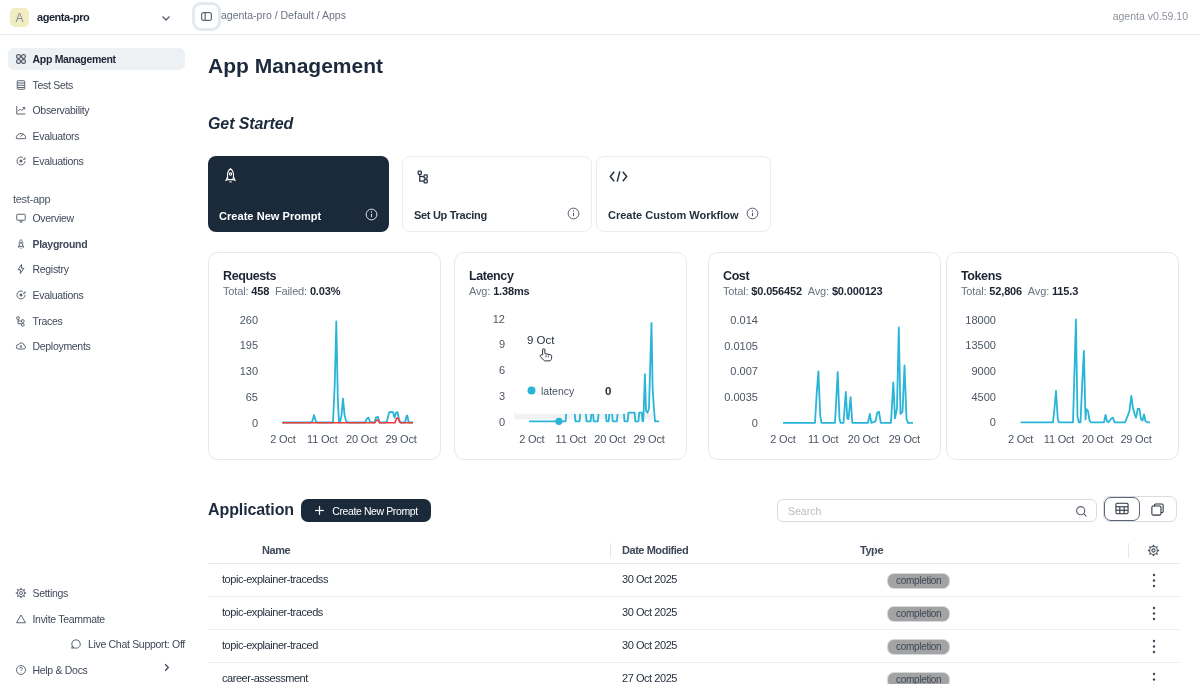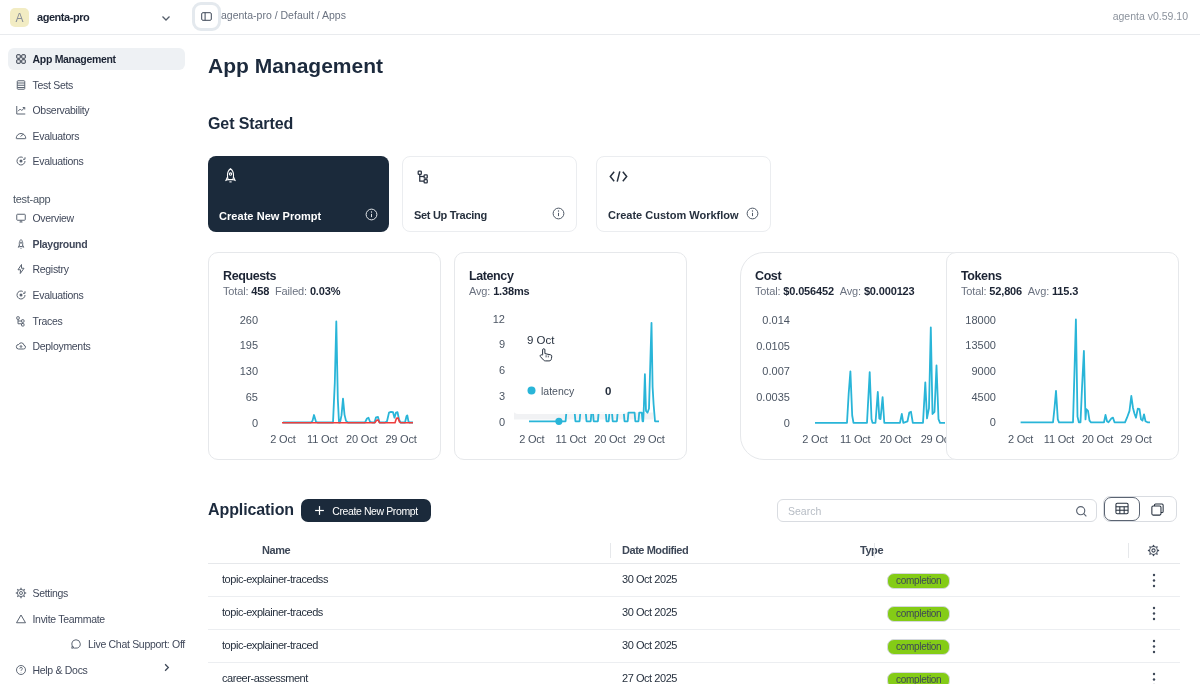--- a/index.html
+++ b/index.html
@@ -12,21 +12,21 @@
   .gs-card { position:absolute; top:156px; height:76px; border-radius:8px; }
   .gs-light { border:1px solid #ebedf0; background:#fff; }
   .stat-card { position:absolute; top:252px; width:233px; height:208px; border:1px solid #e6e8eb; border-radius:10px; background:#fff; }
   .stat-title { position:absolute; left:14px; top:16px; font-size:12.5px; font-weight:bold; letter-spacing:-0.4px; color:#1c2434; }
   .stat-sub { position:absolute; left:14px; top:32px; font-size:11px; letter-spacing:-0.15px; color:#6b7280; }
   .stat-sub b { color:#1c2434; }
   .axis-y { font-size:11px; fill:#4b5563; text-anchor:end; }
   .axis-x { font-size:11px; letter-spacing:-0.2px; fill:#4b5563; text-anchor:middle; }
   .th { font-size:11px; font-weight:bold; letter-spacing:-0.45px; color:#3d4757; }
   .td { font-size:11px; letter-spacing:-0.45px; color:#26303e; }
-  .tag { display:inline-block; border:1px solid #d5d9de; border-radius:7px; background:#84cc16; font-size:10px; color:#3d4757; padding:1px 8px 2px; letter-spacing:-0.3px; }
+  .tag { display:inline-block; border:1px solid #d5d9de; border-radius:7px; background:#a3a3a3; font-size:10px; color:#3d4757; padding:1px 8px 2px; letter-spacing:-0.3px; }
 </style>
 </head>
 <body>
 <div id="root">
 
   <div class="abs" style="left:0;top:0;width:1200px;height:35px;border-bottom:1px solid #e9ebee;"></div>
 
   <div class="abs" style="left:10px;top:8px;width:19px;height:19px;border-radius:5px;background:#f2ecc3;color:#8a8f98;font-size:12px;display:flex;align-items:center;justify-content:center;">A</div>
   <div class="abs" style="left:37px;top:10.5px;font-size:11px;font-weight:bold;letter-spacing:-0.45px;color:#1c2434;">agenta-pro</div>
   <svg class="abs" style="left:160px;top:12px;" width="12" height="12" viewBox="0 0 12 12" fill="none" stroke="#555e6b" stroke-width="1.3">
@@ -168,39 +168,39 @@
         <path d="M9.5 9.2 a2.6 2.6 0 1 1 3.5 2.6 c-0.8 0.35 -1 0.8 -1 1.6"></path>
         <circle cx="12" cy="16.8" r="0.6" fill="#5b6472" stroke="none"></circle>
       </svg>
     Help &amp; Docs
   </div>
   <svg class="abs" style="left:161px;top:662px;" width="11" height="11" viewBox="0 0 12 12" fill="none" stroke="#3d4757" stroke-width="1.4">
       <path d="M4.5 2.5 L8 6 L4.5 9.5"></path>
     </svg>
 
   <div class="abs" style="left:208px;top:54px;font-size:21px;font-weight:bold;letter-spacing:0;color:#1c2a3d;">App Management</div>
-  <div class="abs" style="left:208px;top:114.5px;font-size:16px;font-weight:bold;letter-spacing:-0.1px;color:#1c2a3d;">Get Started</div>
+  <div class="abs" style="left:208px;top:114.5px;font-size:16px;font-weight:bold;letter-spacing:-0.1px;color:#1c2a3d;font-style:italic;">Get Started</div>
 
   <div class="gs-card" style="left:208px;width:181px;background:#1b2a3b;">
     <svg style="position:absolute;left:13.5px;top:11px;" width="17" height="17" viewBox="0 0 24 24" fill="none" stroke="#fff" stroke-width="1.5">
         <path d="M12 2.4 c3 2.2 4.3 6.1 4.3 9.3 c0 2.7 -0.55 4.9 -1.25 6.1 h-6.1 c-0.7 -1.2 -1.25 -3.4 -1.25 -6.1 C7.7 8.5 9 4.6 12 2.4 z"></path>
         <circle cx="12" cy="10" r="1.7"></circle>
         <path d="M7.9 13.8 L5.6 18.9 L8.9 17.8"></path>
         <path d="M16.1 13.8 L18.4 18.9 L15.1 17.8"></path>
         <path d="M10.4 21 h3.2"></path>
       </svg>
     <div style="position:absolute;left:12px;top:206px;"></div>
     <div style="position:absolute;left:11px;bottom:10.5px;font-size:11px;font-weight:bold;letter-spacing:0.05px;color:#fff;">Create New Prompt</div>
     <svg style="position:absolute;right:11px;bottom:11px;" width="13" height="13" viewBox="0 0 16 16" fill="none" stroke="#e7eaee" stroke-width="1.2">
         <circle cx="8" cy="8" r="6.6"></circle>
         <line x1="8" y1="7.2" x2="8" y2="11.2"></line>
         <circle cx="8" cy="4.9" r="0.8" fill="#e7eaee" stroke="none"></circle>
       </svg>
   </div>
-  <div class="gs-card gs-light" style="left:402px;width:175px;">
+  <div class="gs-card gs-light" style="left:402px;width:190px;">
     <svg style="position:absolute;left:13px;top:12px;" width="15" height="15" viewBox="0 0 24 24" fill="none" stroke="#2a3342" stroke-width="2">
         <rect x="3.5" y="3.5" width="5" height="5" rx="1"></rect>
         <rect x="13" y="9.5" width="5" height="5" rx="1"></rect>
         <rect x="13" y="17" width="5" height="5" rx="1"></rect>
         <path d="M6 8.5 v11 h7"></path>
         <path d="M6 12 h7"></path>
       </svg>
     <div style="position:absolute;left:11px;bottom:10.5px;font-size:11px;font-weight:bold;letter-spacing:-0.3px;color:#26303e;">Set Up Tracing</div>
     <svg style="position:absolute;right:11px;bottom:11px;" width="13" height="13" viewBox="0 0 16 16" fill="none" stroke="#4b5563" stroke-width="1.2">
         <circle cx="8" cy="8" r="6.6"></circle>
@@ -269,21 +269,21 @@
         <text x="150" y="141.5" font-size="11.5" font-weight="bold" fill="#26303e" font-family="Liberation Sans, sans-serif">0</text>
       </g>
 
       <g transform="translate(84,95)" fill="#fff" stroke="#26303e" stroke-width="1" stroke-linejoin="round">
         <path d="M3.6 6.8 V1.9 a1.15 1.15 0 0 1 2.3 0 V5.6 l5.9 1.3 c0.7 0.15 1 0.6 0.95 1.3 l-0.3 2.4 c-0.25 1.6 -1 2.3 -2.5 2.3 H6.6 c-0.9 0 -1.6 -0.3 -2.2 -1 L1.5 8.7 c-0.5 -0.6 -0.4 -1.3 0.1 -1.7 c0.5 -0.4 1.2 -0.3 1.7 0.2 z"></path>
         <path d="M7.1 7.2 v2.2 M9.3 7.6 v1.8" stroke-width="0.8"></path>
       </g>
     </svg>
   </div>
 
-  <div class="stat-card" style="left:740px;border-radius:24px;">
+  <div class="stat-card" style="left:708px;">
     <div class="stat-title">Cost</div>
     <div class="stat-sub">Total: <b>$0.056452</b> &nbsp;Avg: <b>$0.000123</b></div>
     <svg width="231" height="206" viewBox="0 0 231 206" style="position:absolute;left:0;top:0;">
       <g font-family="Liberation Sans, sans-serif">
         <text class="axis-y" x="48.9" y="71">0.014</text>
         <text class="axis-y" x="48.9" y="96.7">0.0105</text>
         <text class="axis-y" x="48.9" y="122.4">0.007</text>
         <text class="axis-y" x="48.9" y="148.1">0.0035</text>
         <text class="axis-y" x="48.9" y="173.8">0</text>
         <text class="axis-x" x="74" y="189.5">2 Oct</text>

